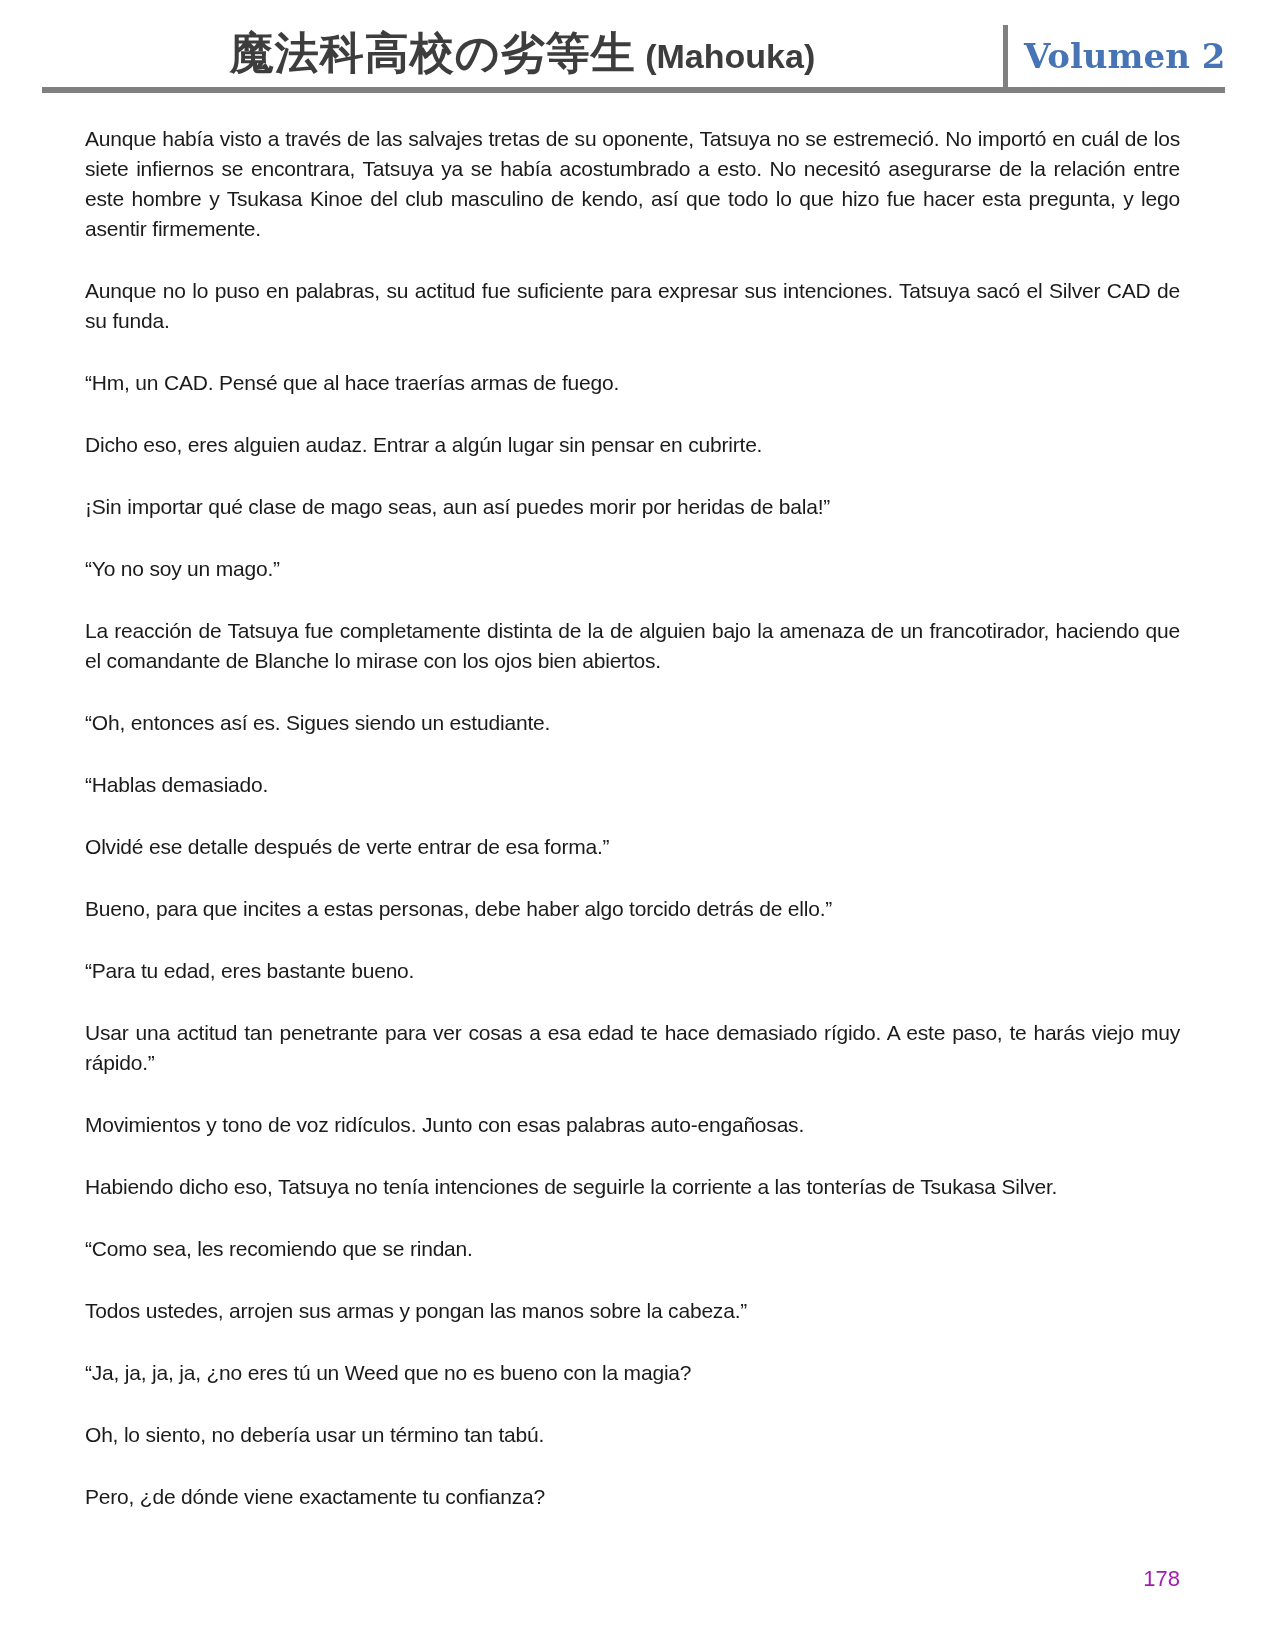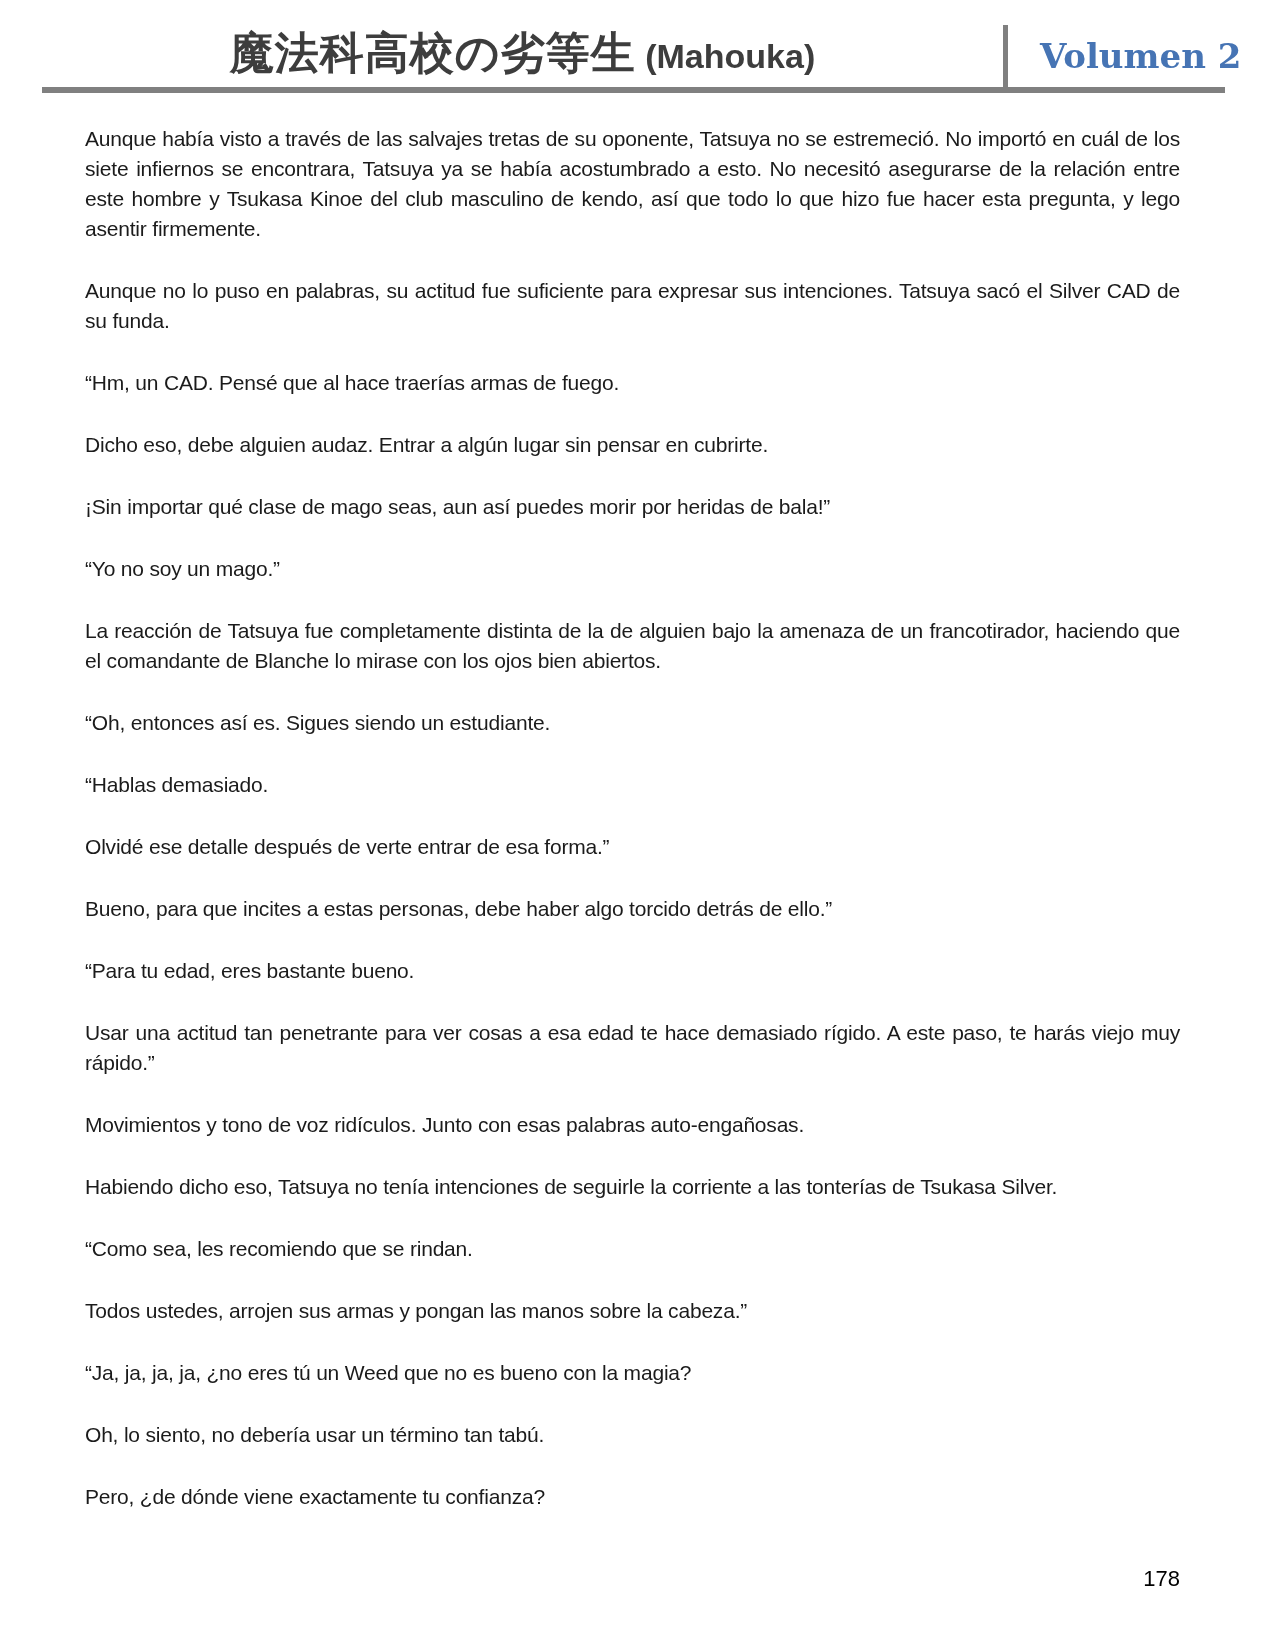--- a/index.html
+++ b/index.html
@@ -50,42 +50,42 @@
   .vdiv {
     width: 5px;
     height: 62px;
     background: #7f7f7f;
     flex: 0 0 auto;
   }
   .volume {
     font-family: "DejaVu Serif", "Liberation Serif", serif;
     font-weight: bold;
     font-size: 34px;
-    padding-left: 32px;
+    padding-left: 16px;
     white-space: nowrap;
   }
   .doc-body {
     position: absolute;
     left: 85px;
     right: 95px;
     top: 116px;
     text-align: justify;
   }
   .doc-body p {
     margin: 8px 0 32px 0;
     font-size: 21px;
     line-height: 30px;
     letter-spacing: -0.2px;
   }
   .pagenum {
     position: absolute;
     top: 1566px;
     right: 95px;
     font-size: 22px;
-    color: #000000;
+    color: #a21caf;
   }
 </style>
 </head>
 <body>
 
 <div class="page">
 
   <div class="header" style="border-bottom-color: rgb(128, 128, 128);">
     <div class="header-title" style="color: rgb(61, 61, 61);">
       <span class="title-jp">魔法科高校の劣等生</span><span class="title-suffix"> (Mahouka)</span>
@@ -93,21 +93,21 @@
     <div class="header-right">
       <div class="vdiv" style="background: rgb(128, 128, 128);"></div>
       <span class="volume" style="color: rgb(70, 116, 180);">Volumen 2</span>
     </div>
   </div>
 
   <div class="doc-body">
       <p>Aunque había visto a través de las salvajes tretas de su oponente, Tatsuya no se estremeció. No importó en cuál de los siete infiernos se encontrara, Tatsuya ya se había acostumbrado a esto. No necesitó asegurarse de la relación entre este hombre y Tsukasa Kinoe del club masculino de kendo, así que todo lo que hizo fue hacer esta pregunta, y lego asentir firmemente.</p>
       <p>Aunque no lo puso en palabras, su actitud fue suficiente para expresar sus intenciones. Tatsuya sacó el Silver CAD de su funda.</p>
       <p>“Hm, un CAD. Pensé que al hace traerías armas de fuego.</p>
-      <p>Dicho eso, debe alguien audaz. Entrar a algún lugar sin pensar en cubrirte.</p>
+      <p>Dicho eso, eres alguien audaz. Entrar a algún lugar sin pensar en cubrirte.</p>
       <p>¡Sin importar qué clase de mago seas, aun así puedes morir por heridas de bala!”</p>
       <p>“Yo no soy un mago.”</p>
       <p>La reacción de Tatsuya fue completamente distinta de la de alguien bajo la amenaza de un francotirador, haciendo que el comandante de Blanche lo mirase con los ojos bien abiertos.</p>
       <p>“Oh, entonces así es. Sigues siendo un estudiante.</p>
       <p>“Hablas demasiado.</p>
       <p>Olvidé ese detalle después de verte entrar de esa forma.”</p>
       <p>Bueno, para que incites a estas personas, debe haber algo torcido detrás de ello.”</p>
       <p>“Para tu edad, eres bastante bueno.</p>
       <p>Usar una actitud tan penetrante para ver cosas a esa edad te hace demasiado rígido. A este paso, te harás viejo muy rápido.”</p>
       <p>Movimientos y tono de voz ridículos. Junto con esas palabras auto-engañosas.</p>

